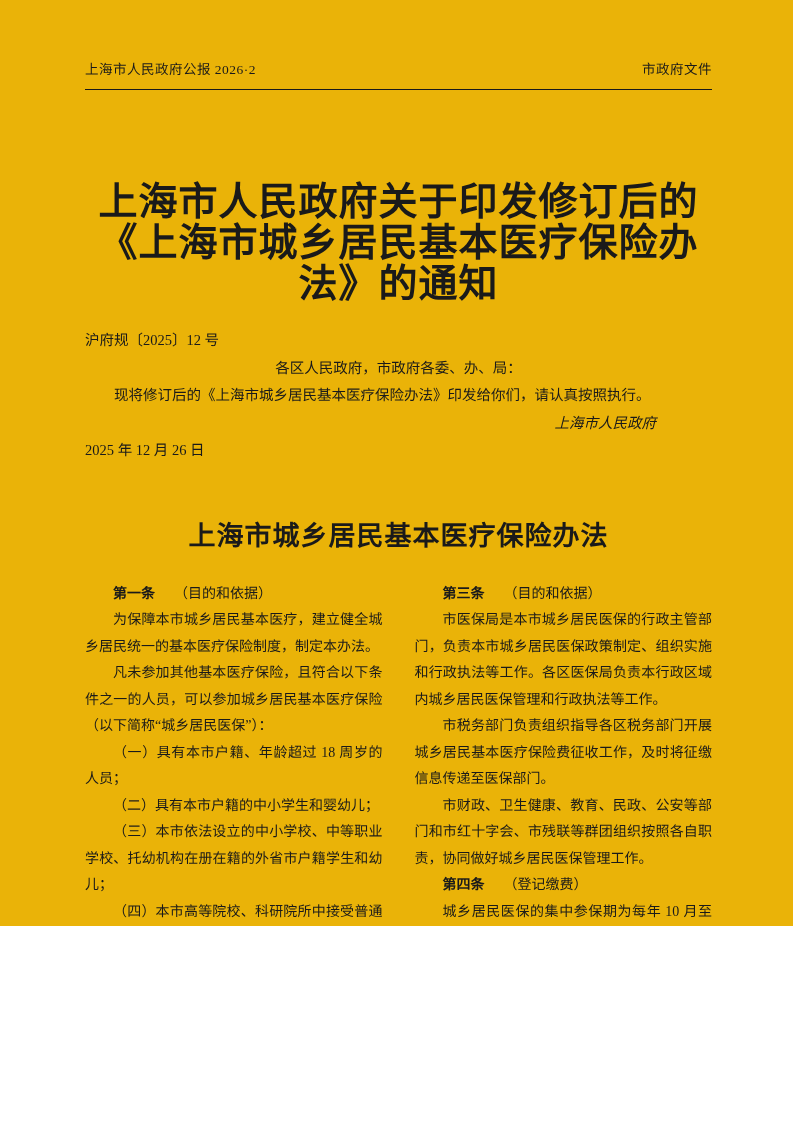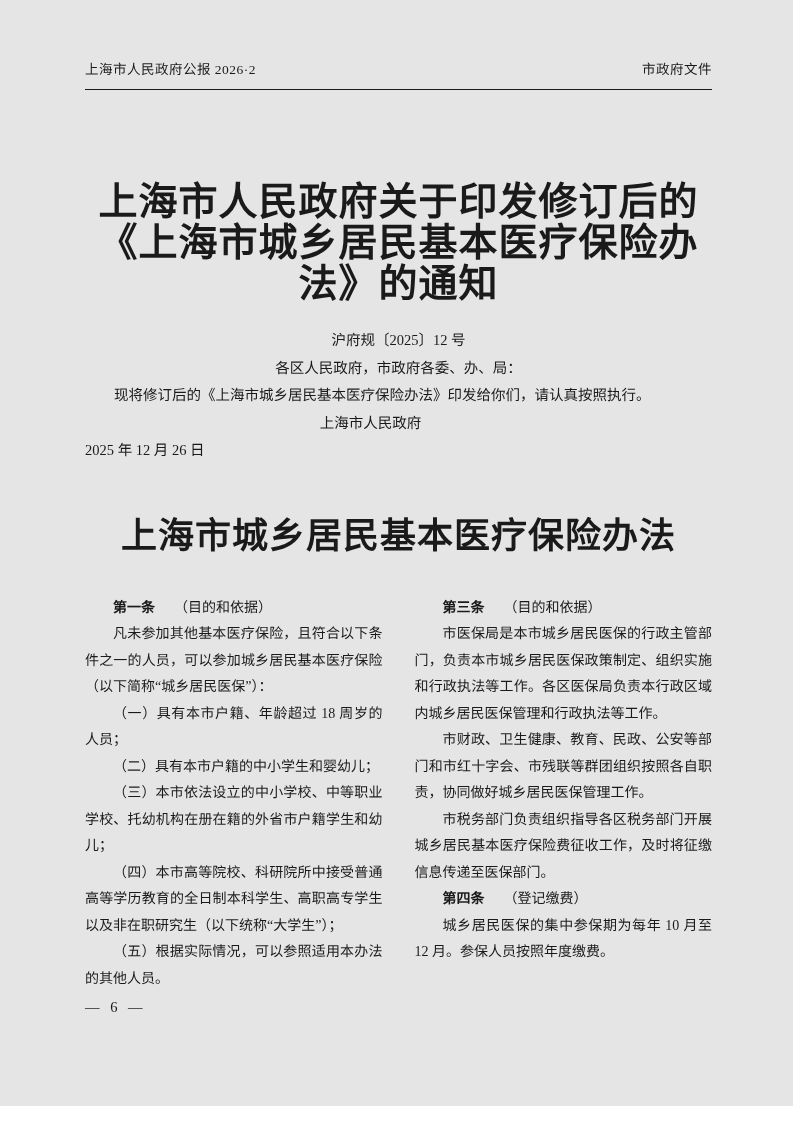--- a/index.html
+++ b/index.html
@@ -3,25 +3,25 @@
 <meta charset="utf-8">
 <style>
   html, body {
     margin: 0;
     padding: 0;
     background: #ffffff;
   }
   .page {
     position: relative;
     width: 793px;
-    height: 1106px;
+    height: 926px;
     margin: 0 auto;
     box-sizing: border-box;
     padding: 0 81px 0 85px;
-    background: #e5e5e5;
+    background: #eab308;
     color: #1a1a1a;
     font-family: "Liberation Serif", "DejaVu Serif", serif;
     overflow: hidden;
   }
   .header {
     padding-top: 58px;
     display: flex;
     justify-content: space-between;
     align-items: baseline;
     font-size: 13.5px;
@@ -38,35 +38,35 @@
     line-height: 41px;
     text-align: center;
     letter-spacing: 1px;
   }
   .notice-title .tline { display: block; }
   .notice-block {
     margin-top: 23px;
     font-size: 14.5px;
     line-height: 27.5px;
   }
-  .docnum   { text-align: center; }
+  .docnum   { text-align: left; }
   .salutation { text-align: center; }
   .notice-body { text-indent: 2em; text-align: justify; }
-  .signer   { text-align: center; padding-right: 56px; }
+  .signer   { text-align: right; padding-right: 56px; font-style: italic; }
   .sign-date{ text-align: left; padding-right: 32px; }
   .reg-title {
     margin: 53px 0 0 0;
-    font-size: 36px;
+    font-size: 27px;
     font-weight: 700;
     line-height: 37px;
     text-align: center;
     letter-spacing: 1px;
   }
   .columns {
-    margin-top: 40px;
+    margin-top: 26px;
     display: flex;
     gap: 32px;
     font-size: 14px;
     line-height: 26.5px;
   }
   .col {
     flex: 1 1 0;
     min-width: 0;
     text-align: justify;
   }
@@ -106,32 +106,33 @@
     <div class="notice-body">现将修订后的《上海市城乡居民基本医疗保险办法》印发给你们，请认真按照执行。</div>
     <div class="signer">上海市人民政府</div>
     <div class="sign-date">2025 年 12 月 26 日</div>
   </div>
 
   <h2 class="reg-title">上海市城乡居民基本医疗保险办法</h2>
 
   <div class="columns">
     <div class="col">
         <p><span class="article-num">第一条</span><span>（目的和依据）</span></p>
+        <p>为保障本市城乡居民基本医疗，建立健全城乡居民统一的基本医疗保险制度，制定本办法。</p>
         <p>凡未参加其他基本医疗保险，且符合以下条件之一的人员，可以参加城乡居民基本医疗保险（以下简称“城乡居民医保”）：</p>
         <p>（一）具有本市户籍、年龄超过 18 周岁的人员；</p>
         <p>（二）具有本市户籍的中小学生和婴幼儿；</p>
         <p>（三）本市依法设立的中小学校、中等职业学校、托幼机构在册在籍的外省市户籍学生和幼儿；</p>
         <p>（四）本市高等院校、科研院所中接受普通高等学历教育的全日制本科学生、高职高专学生以及非在职研究生（以下统称“大学生”）；</p>
         <p>（五）根据实际情况，可以参照适用本办法的其他人员。</p>
       </div>
     <div class="col">
         <p><span class="article-num">第三条</span><span>（目的和依据）</span></p>
         <p>市医保局是本市城乡居民医保的行政主管部门，负责本市城乡居民医保政策制定、组织实施和行政执法等工作。各区医保局负责本行政区域内城乡居民医保管理和行政执法等工作。</p>
+        <p>市税务部门负责组织指导各区税务部门开展城乡居民基本医疗保险费征收工作，及时将征缴信息传递至医保部门。</p>
         <p>市财政、卫生健康、教育、民政、公安等部门和市红十字会、市残联等群团组织按照各自职责，协同做好城乡居民医保管理工作。</p>
-        <p>市税务部门负责组织指导各区税务部门开展城乡居民基本医疗保险费征收工作，及时将征缴信息传递至医保部门。</p>
         <p><span class="article-num">第四条</span><span>（登记缴费）</span></p>
         <p>城乡居民医保的集中参保期为每年 10 月至 12 月。参保人员按照年度缴费。</p>
       </div>
   </div>
 
   <div class="footer">
     <span>— 6 —</span>
   </div>
 
 </div>

